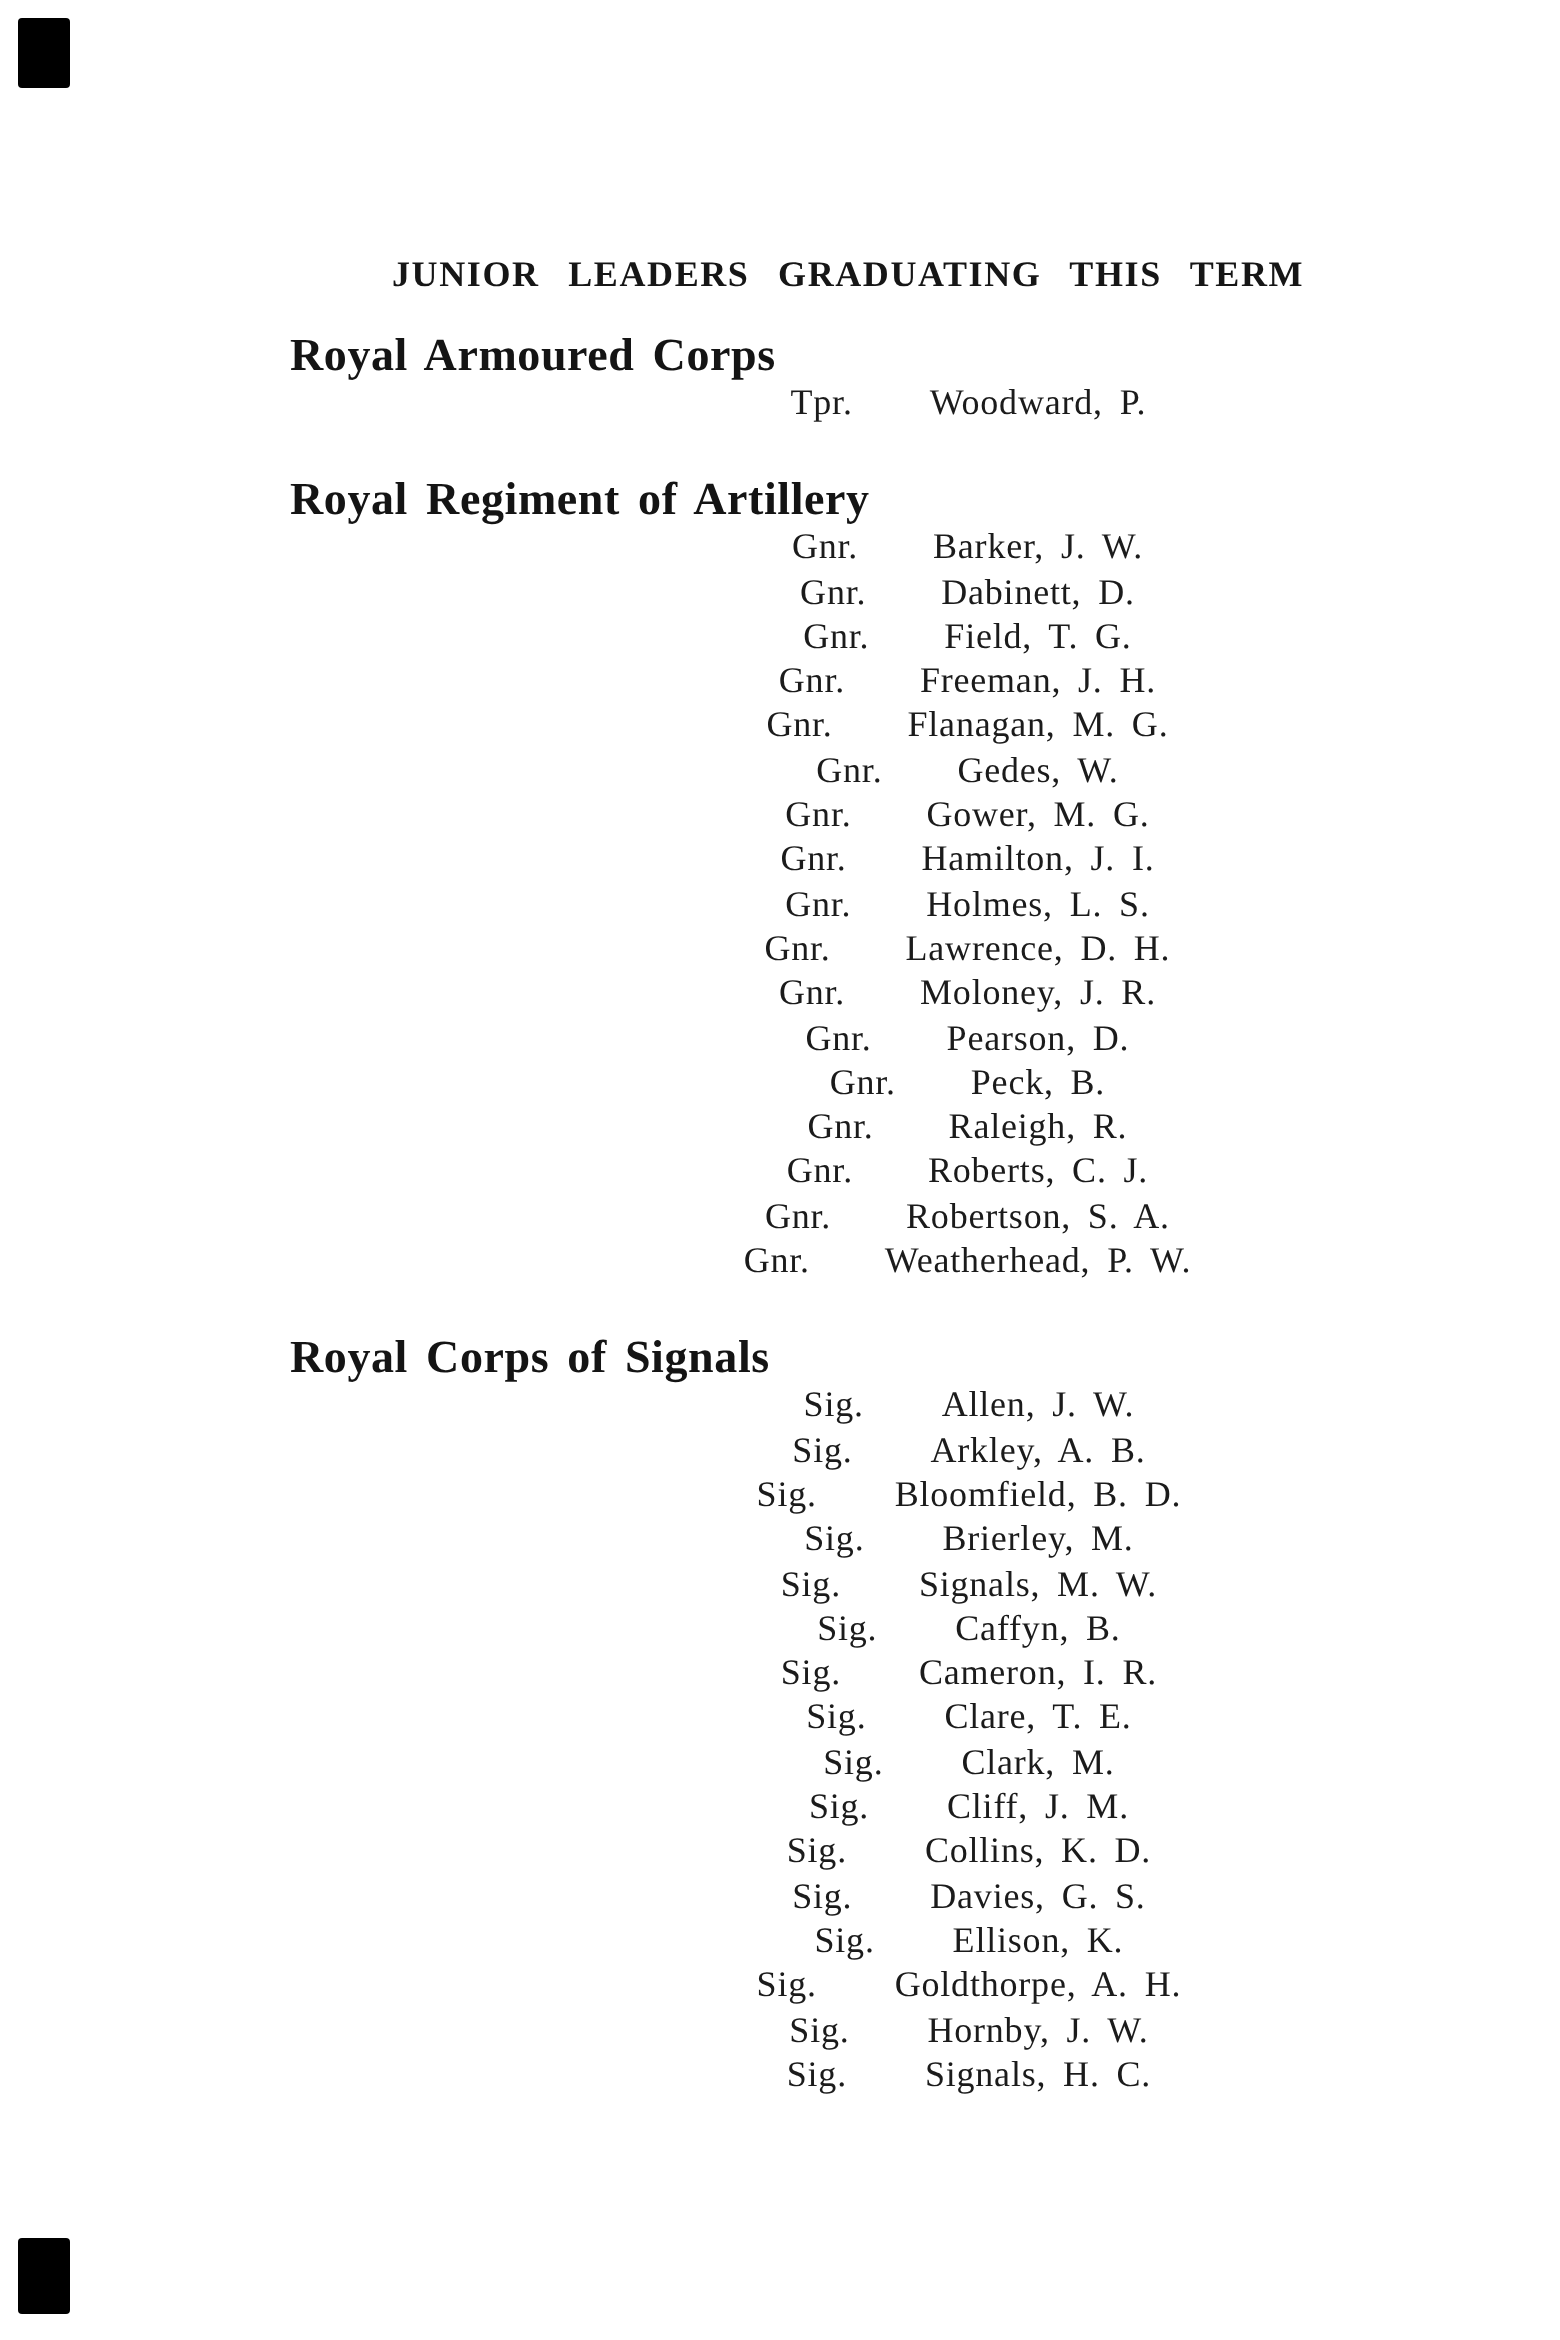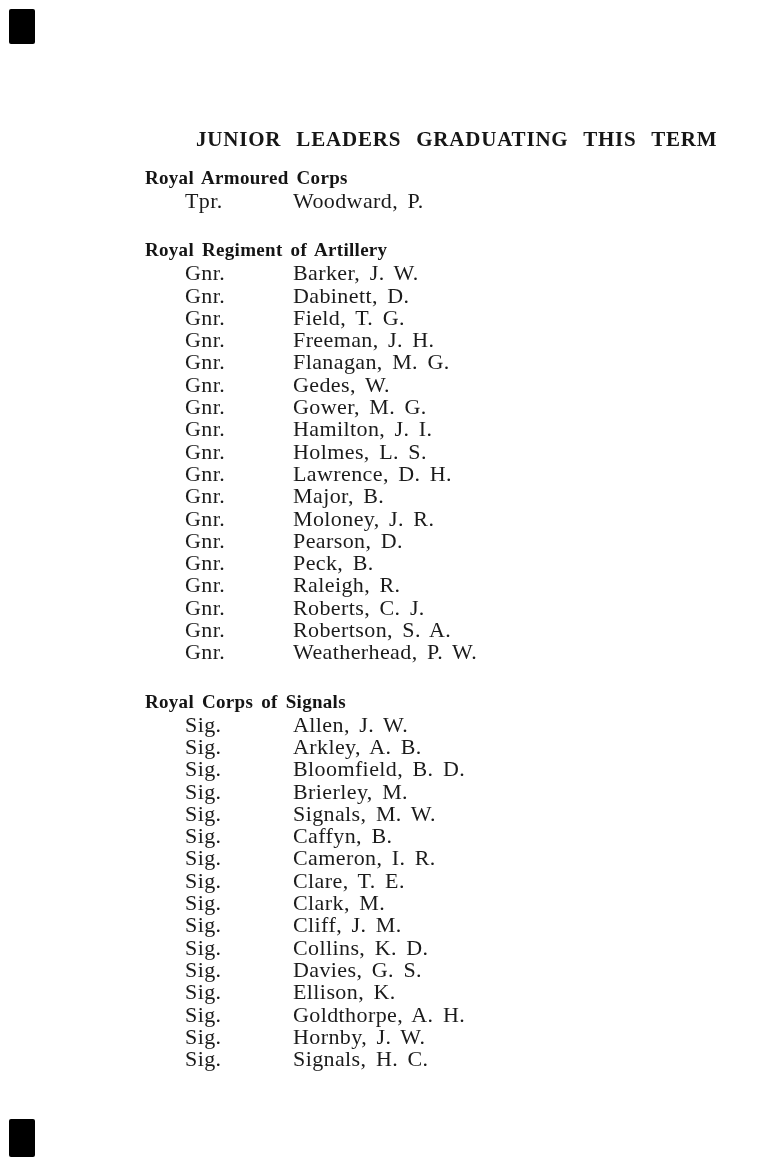--- a/index.html
+++ b/index.html
@@ -13,52 +13,53 @@
     position: relative;
     overflow: hidden;
     font-family: "Liberation Serif", serif;
     color: #1b1b1b;
     -webkit-font-smoothing: antialiased;
   }
   .page-title {
     position: absolute;
     top: 113px;
     left: 196px;
-    font-size: 21px;
+    font-size: 18px;
     font-weight: bold;
     line-height: 24px;
     letter-spacing: 0.8px;
     word-spacing: 9px;
     white-space: nowrap;
     color: #161616;
   }
   .sections {
     position: absolute;
     top: 166px;
     left: 145px;
     width: 600px;
   }
   .section {
     margin-bottom: 26px;
   }
   .heading {
-    font-size: 19px;
+    font-size: 23px;
     font-weight: bold;
     line-height: 24px;
     letter-spacing: 0.3px;
     word-spacing: 3px;
     white-space: nowrap;
     color: #141414;
   }
   .row {
-    font-size: 22px;
+    font-size: 18px;
     line-height: 22.3px;
     padding-left: 40px;
     letter-spacing: 0.4px;
     white-space: nowrap;
+    text-align: center;
   }
   .rank {
     display: inline-block;
     width: 108px;
   }
   .nm {
     word-spacing: 3.5px;
   }
   .scan-mark {
     position: absolute;
@@ -88,21 +89,20 @@
       <div class="row"><span class="rank">Gnr.</span><span class="nm">Barker, J. W.</span></div>
       <div class="row"><span class="rank">Gnr.</span><span class="nm">Dabinett, D.</span></div>
       <div class="row"><span class="rank">Gnr.</span><span class="nm">Field, T. G.</span></div>
       <div class="row"><span class="rank">Gnr.</span><span class="nm">Freeman, J. H.</span></div>
       <div class="row"><span class="rank">Gnr.</span><span class="nm">Flanagan, M. G.</span></div>
       <div class="row"><span class="rank">Gnr.</span><span class="nm">Gedes, W.</span></div>
       <div class="row"><span class="rank">Gnr.</span><span class="nm">Gower, M. G.</span></div>
       <div class="row"><span class="rank">Gnr.</span><span class="nm">Hamilton, J. I.</span></div>
       <div class="row"><span class="rank">Gnr.</span><span class="nm">Holmes, L. S.</span></div>
       <div class="row"><span class="rank">Gnr.</span><span class="nm">Lawrence, D. H.</span></div>
-      <div class="row"><span class="rank">Gnr.</span><span class="nm">Major, B.</span></div>
       <div class="row"><span class="rank">Gnr.</span><span class="nm">Moloney, J. R.</span></div>
       <div class="row"><span class="rank">Gnr.</span><span class="nm">Pearson, D.</span></div>
       <div class="row"><span class="rank">Gnr.</span><span class="nm">Peck, B.</span></div>
       <div class="row"><span class="rank">Gnr.</span><span class="nm">Raleigh, R.</span></div>
       <div class="row"><span class="rank">Gnr.</span><span class="nm">Roberts, C. J.</span></div>
       <div class="row"><span class="rank">Gnr.</span><span class="nm">Robertson, S. A.</span></div>
       <div class="row"><span class="rank">Gnr.</span><span class="nm">Weatherhead, P. W.</span></div>
     </div>
     <div class="section">
       <div class="heading">Royal Corps of Signals</div>

